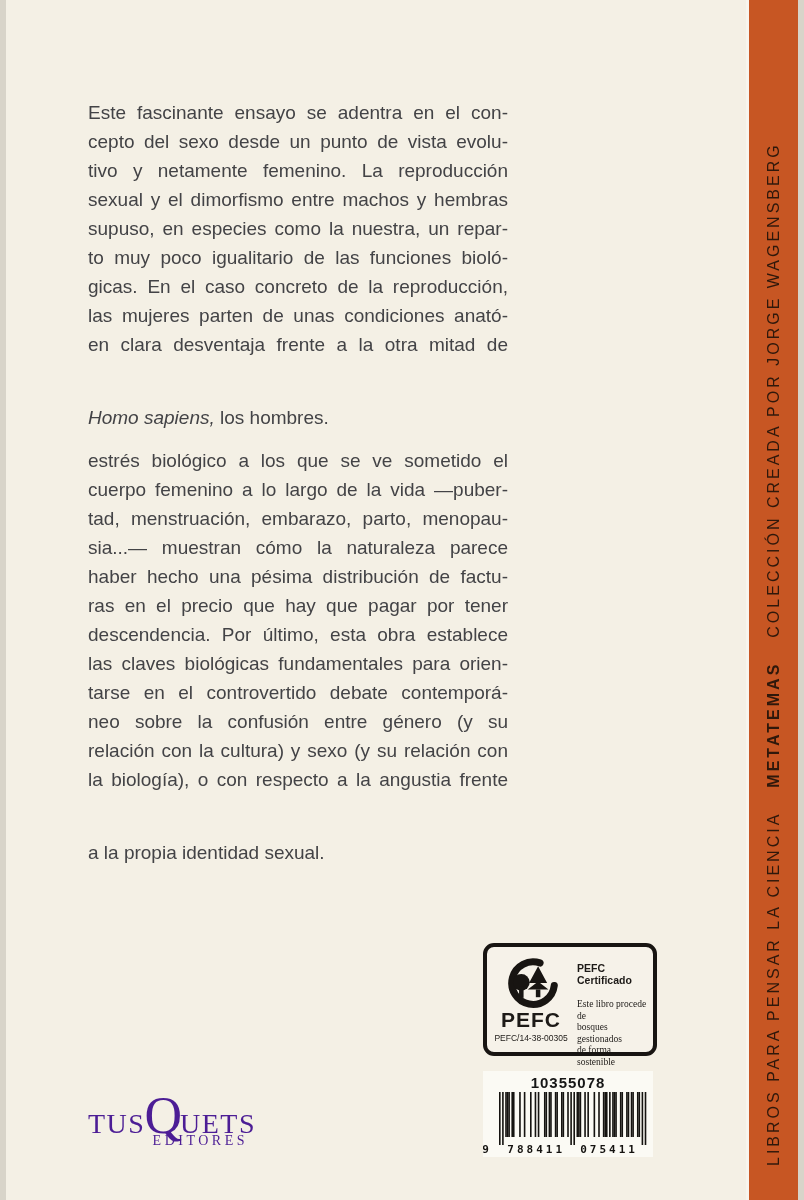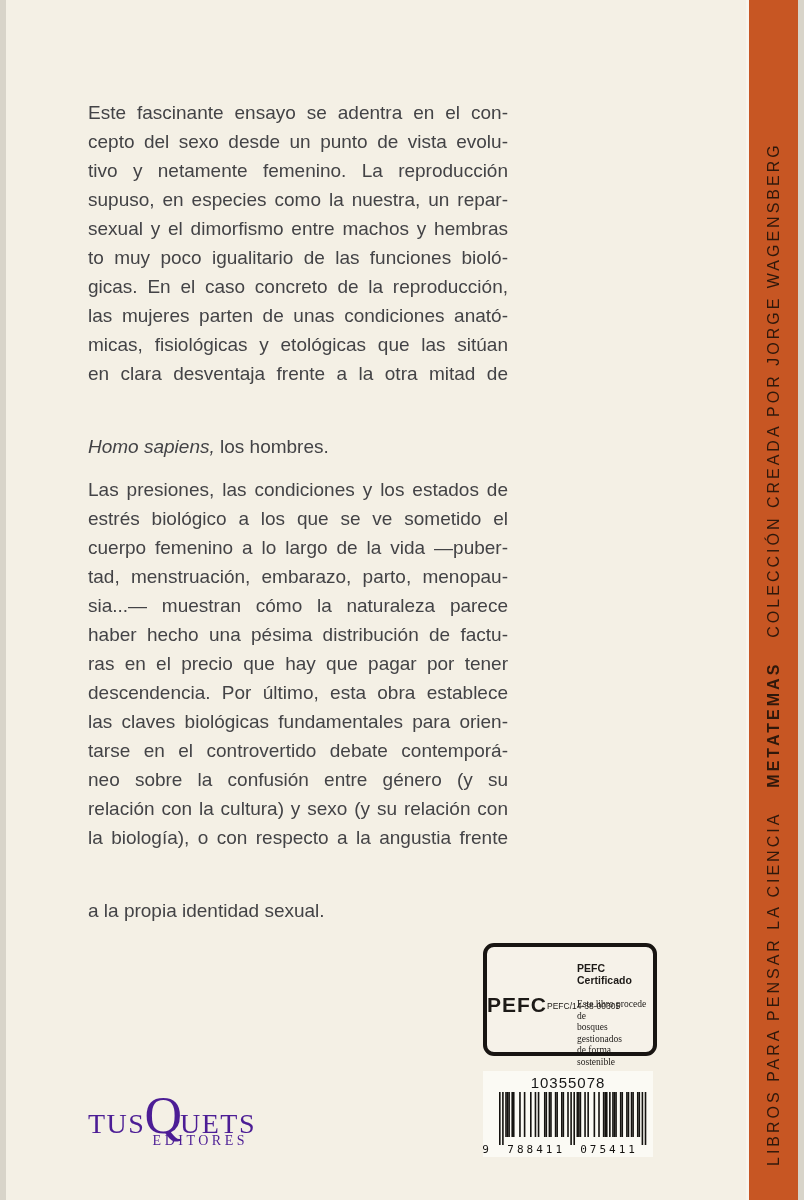--- a/index.html
+++ b/index.html
@@ -69,21 +69,21 @@
     position:absolute;left:477px;top:943px;
     width:174px;height:113px;
     background:#F6F2E9;
     border:4px solid var(--ink-black);
     border-radius:11px;
     display:flex;
     color:#1d1a17;
   }
   .pefc-left{
     width:88px;
-    display:flex;flex-direction:row;align-items:center;
+    display:flex;flex-direction:column;align-items:center;
     padding-top:10px;
   }
   .pefc-logo{display:block;}
   .pefc-word{
     font-weight:bold;font-size:21px;letter-spacing:1px;
     line-height:20px;margin-top:1px;
   }
   .pefc-lic{font-size:8.5px;margin-top:3px;white-space:nowrap;}
   .pefc-right{
     flex:1;padding:15px 6px 0 2px;
@@ -91,20 +91,21 @@
   .pefc-title{font-weight:bold;font-size:10.5px;}
   .pefc-desc{font-size:9.5px;line-height:11.5px;margin-top:13px;font-family:Liberation Serif, serif;}
   .pefc-url{font-size:9.5px;margin-top:13px;}
 
   
   .barcode-box{
     position:absolute;left:477px;top:1071px;
     width:170px;height:86px;
     background:var(--barcode-bg);
     text-align:center;
+    font-weight:bold;
   }
   .barcode-ref{
     font-size:15px;letter-spacing:1px;color:#161616;
     padding-top:3px;line-height:18px;
   }
   #ean-svg{display:block;margin:0 auto;}
 
   
   .publisher{
     position:absolute;left:82px;top:1090px;
@@ -123,31 +124,29 @@
 </head>
 <body>
 
 <div class="page">
 
   <section class="body-text">
     <div class="para">
         <div class="line">Este fascinante ensayo se adentra en el con-</div>
         <div class="line">cepto del sexo desde un punto de vista evolu-</div>
         <div class="line">tivo y netamente femenino. La reproducción</div>
+        <div class="line">sexual y el dimorfismo entre machos y hembras</div>
         <div class="line">supuso, en especies como la nuestra, un repar-</div>
-        <div class="line">sexual y el dimorfismo entre machos y hembras</div>
         <div class="line">to muy poco igualitario de las funciones bioló-</div>
         <div class="line">gicas. En el caso concreto de la reproducción,</div>
         <div class="line">las mujeres parten de unas condiciones anató-</div>
-        <div class="line">micas, fisiológicas y etológicas que las sitúan</div>
         <div class="line">en clara desventaja frente a la otra mitad de</div>
         <div class="line line-last"><i>Homo sapiens,</i> los hombres.</div>
       </div>
     <div class="para para-2">
-        <div class="line">Las presiones, las condiciones y los estados de</div>
         <div class="line">estrés biológico a los que se ve sometido el</div>
         <div class="line">cuerpo femenino a lo largo de la vida —puber-</div>
         <div class="line">tad, menstruación, embarazo, parto, menopau-</div>
         <div class="line">sia...— muestran cómo la naturaleza parece</div>
         <div class="line">haber hecho una pésima distribución de factu-</div>
         <div class="line">ras en el precio que hay que pagar por tener</div>
         <div class="line">descendencia. Por último, esta obra establece</div>
         <div class="line">las claves biológicas fundamentales para orien-</div>
         <div class="line">tarse en el controvertido debate contemporá-</div>
         <div class="line">neo sobre la confusión entre género (y su</div>

